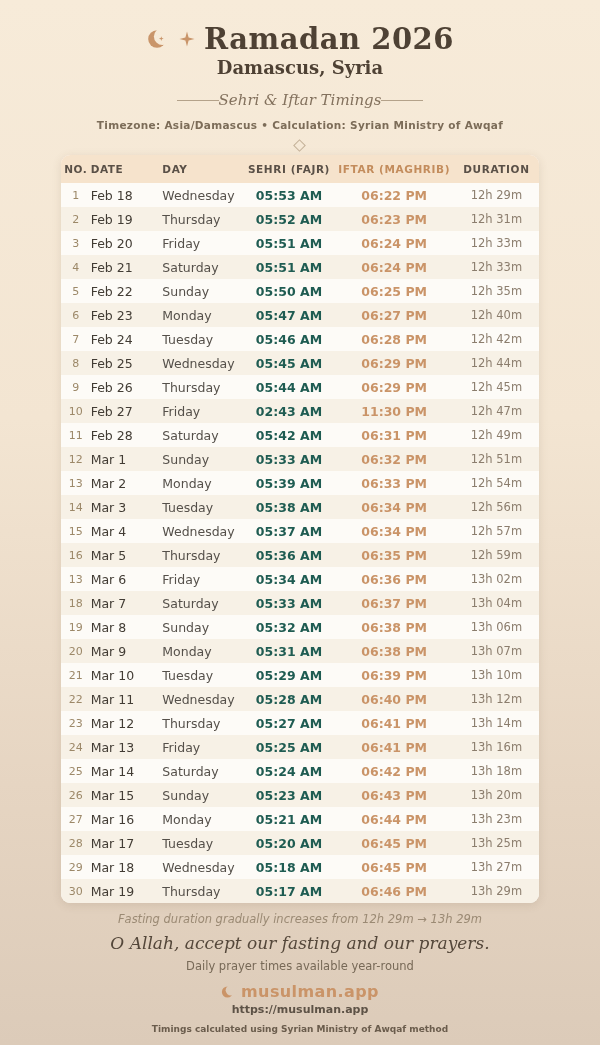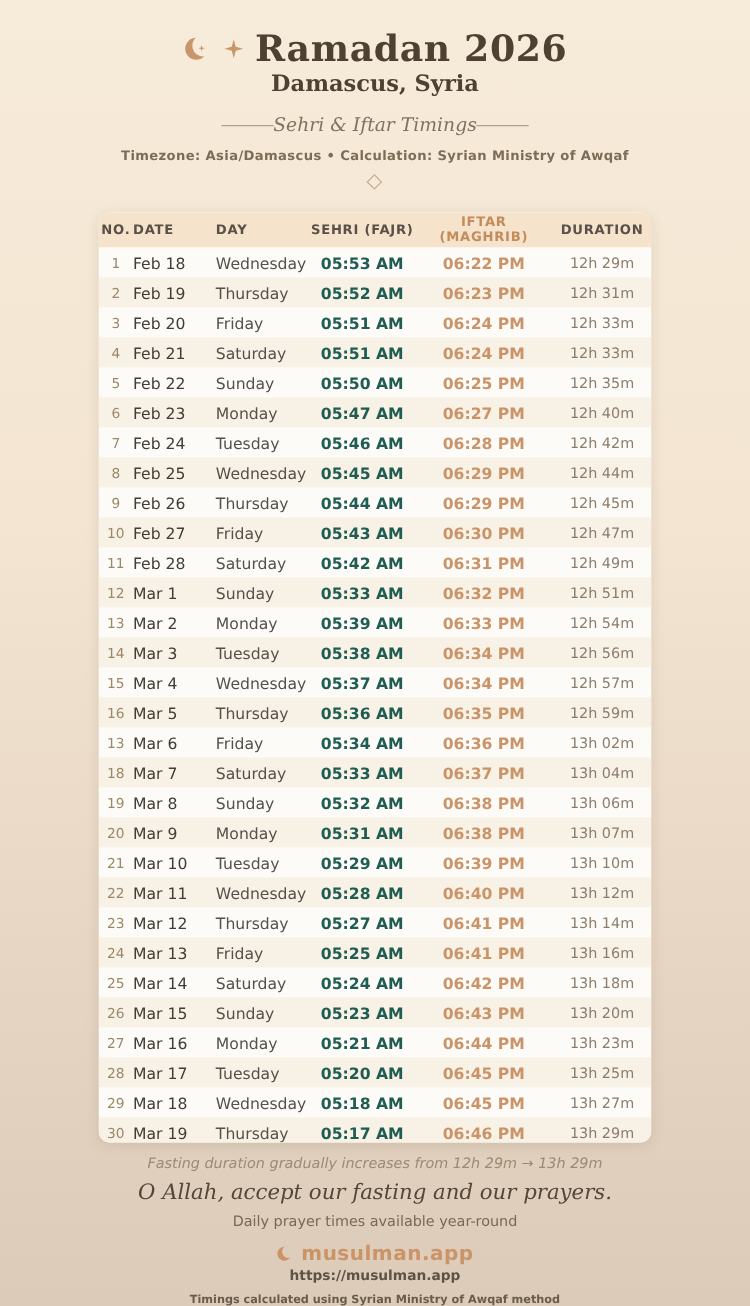--- a/index.html
+++ b/index.html
@@ -18,21 +18,21 @@
   .title{font-family:"DejaVu Serif", serif;font-size:29px;font-weight:700;color:#4e4134;letter-spacing:0.5px;}
   .location{font-family:"DejaVu Serif", serif;font-size:18px;font-weight:700;color:#4e4134;margin-top:1px;}
   .sub-row{display:flex;align-items:center;justify-content:center;gap:0;margin-top:13px;}
   .sub-line{width:42px;height:1px;background:#b4a28a;}
   .subtitle{font-family:"DejaVu Serif", serif;font-style:italic;font-size:15px;color:#83715d;}
   .meta{margin-top:10px;font-size:10.5px;font-weight:600;color:#7c6c58;letter-spacing:0.3px;}
   .diamond{width:7px;height:7px;border:1px solid #c3b097;transform:rotate(45deg);margin:10px auto 0 auto;}
 
   
   .card{
-    width:442px;margin-top:20px;background:#fdfbf7;border-radius:9px;
+    width:478px;margin-top:5px;background:#fdfbf7;border-radius:9px;
     box-shadow:0 2px 10px rgba(90,70,50,0.13);overflow:hidden;
   }
   .thead{display:grid;grid-template-columns:6.2% 15% 17% 19% 25% 17.8%;
     background:#f6e3cc;height:28px;align-items:center;}
   .th{font-size:10.5px;font-weight:700;color:#5a5047;letter-spacing:0.6px;}
   .th.c{text-align:center;} .th.l{text-align:left;}
   .th-iftar{color:#c38c5c;}
   .trow{display:grid;grid-template-columns:6.2% 15% 17% 19% 25% 17.8%;height:24px;align-items:center;background:#fdfbf7;}
   .trow.alt{background:#f7f1e6;}
   .td-no{text-align:center;font-size:11px;color:#9c8868;}
@@ -167,22 +167,22 @@
           <div class="td-date">Feb 26</div>
           <div class="td-day">Thursday</div>
           <div class="td-sehri">05:44 AM</div>
           <div class="td-iftar">06:29 PM</div>
           <div class="td-dur">12h 45m</div>
         </div>
         <div class="trow alt">
           <div class="td-no">10</div>
           <div class="td-date">Feb 27</div>
           <div class="td-day">Friday</div>
-          <div class="td-sehri">05:43 AM</div>
-          <div class="td-iftar">06:30 PM</div>
+          <div class="td-sehri">02:43 AM</div>
+          <div class="td-iftar">11:30 PM</div>
           <div class="td-dur">12h 47m</div>
         </div>
         <div class="trow">
           <div class="td-no">11</div>
           <div class="td-date">Feb 28</div>
           <div class="td-day">Saturday</div>
           <div class="td-sehri">05:42 AM</div>
           <div class="td-iftar">06:31 PM</div>
           <div class="td-dur">12h 49m</div>
         </div>

